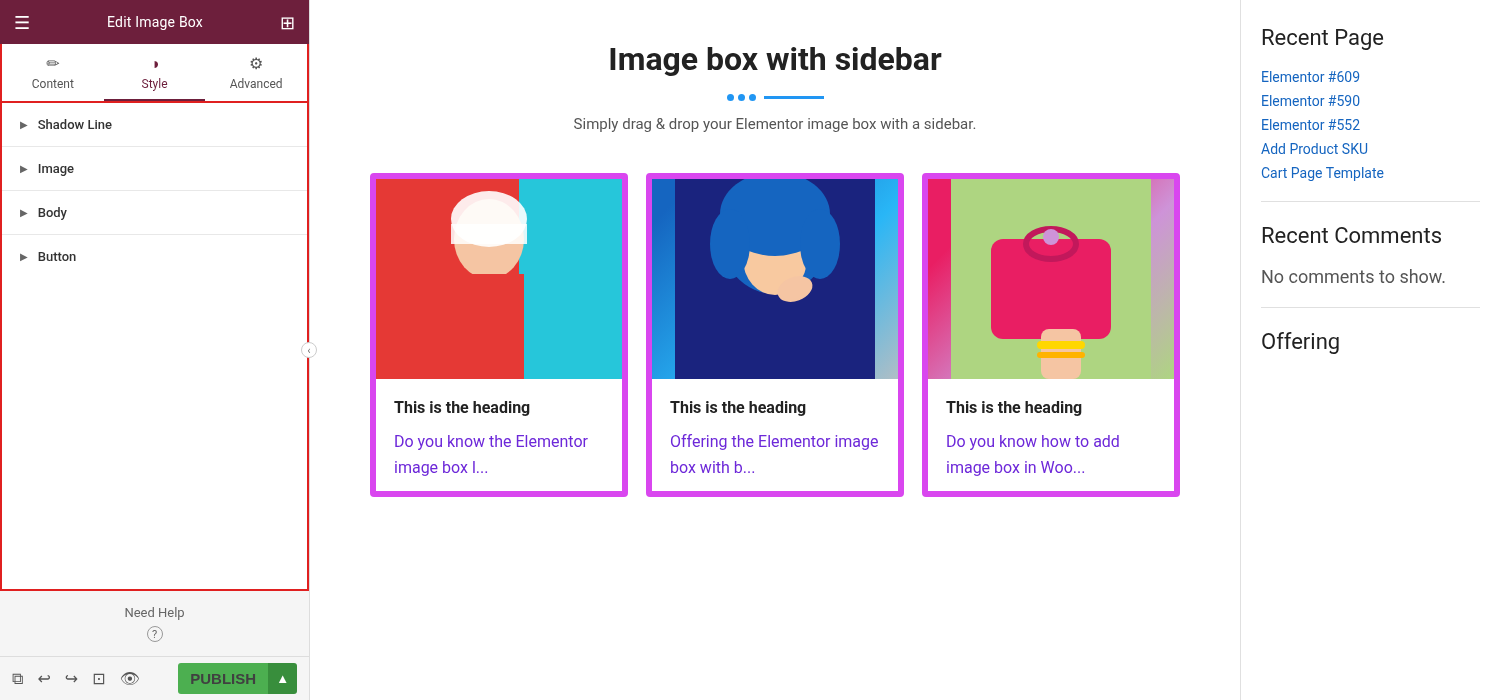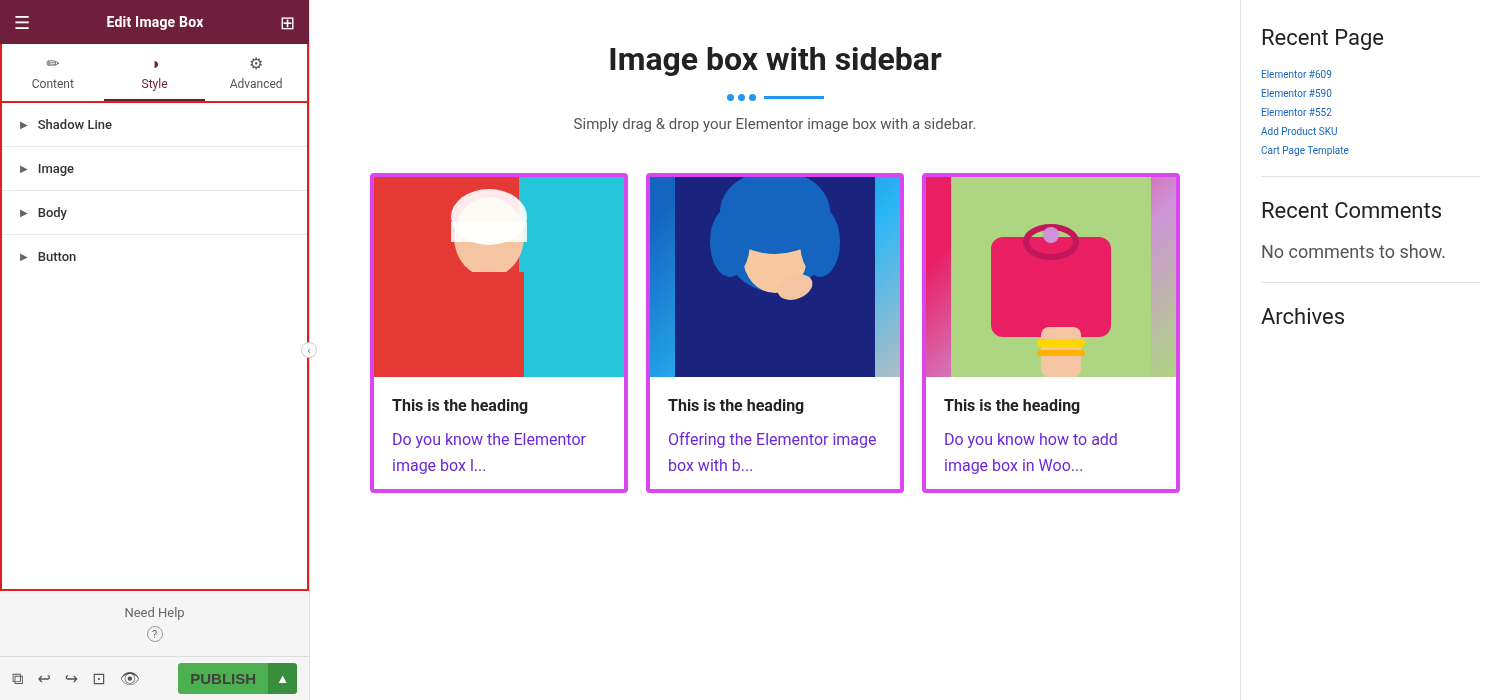--- a/index.html
+++ b/index.html
@@ -19,21 +19,21 @@
       background: #6d1f3c;
       color: white;
       display: flex;
       align-items: center;
       justify-content: space-between;
       padding: 0 14px;
       height: 44px;
     }
     .panel-header-title {
       font-size: 14px;
-      font-weight: 700;
+      font-weight: 400;
       letter-spacing: 0.2px;
     }
     .header-icon {
       color: white;
       font-size: 18px;
       cursor: pointer;
     }
 
     
     .tabs-row {
@@ -218,21 +218,21 @@
       margin-bottom: 40px;
     }
 
     
     .cards-grid {
       display: flex;
       gap: 18px;
     }
     .card {
       flex: 1;
-      border: 4px solid #d946ef;
+      border: 6px solid #d946ef;
       border-radius: 4px;
       overflow: hidden;
       background: #fff;
     }
     .card-image-placeholder {
       width: 100%;
       height: 200px;
       display: flex;
       align-items: center;
       justify-content: center;
@@ -282,21 +282,21 @@
     .sidebar-section-title {
       font-size: 22px;
       font-weight: 400;
       color: #222;
       margin-bottom: 16px;
       line-height: 1.3;
     }
     .sidebar-link {
       display: block;
       color: #1565c0;
-      font-size: 10px;
+      font-size: 14px;
       text-decoration: none;
       margin-bottom: 8px;
       cursor: pointer;
     }
     .sidebar-divider {
       border: none;
       border-top: 1px solid #e0e0e0;
       margin: 20px 0;
     }
     .sidebar-no-comments {
@@ -455,14 +455,14 @@
   <a class="sidebar-link">Add Product SKU</a>
   <a class="sidebar-link">Cart Page Template</a>
 
   <hr class="sidebar-divider">
 
   <h2 class="sidebar-section-title">Recent Comments</h2>
   <p class="sidebar-no-comments">No comments to show.</p>
 
   <hr class="sidebar-divider">
 
-  <h2 class="sidebar-section-title">Archives</h2>
+  <h2 class="sidebar-section-title">Offering</h2>
 </div>
 
 </body></html>

